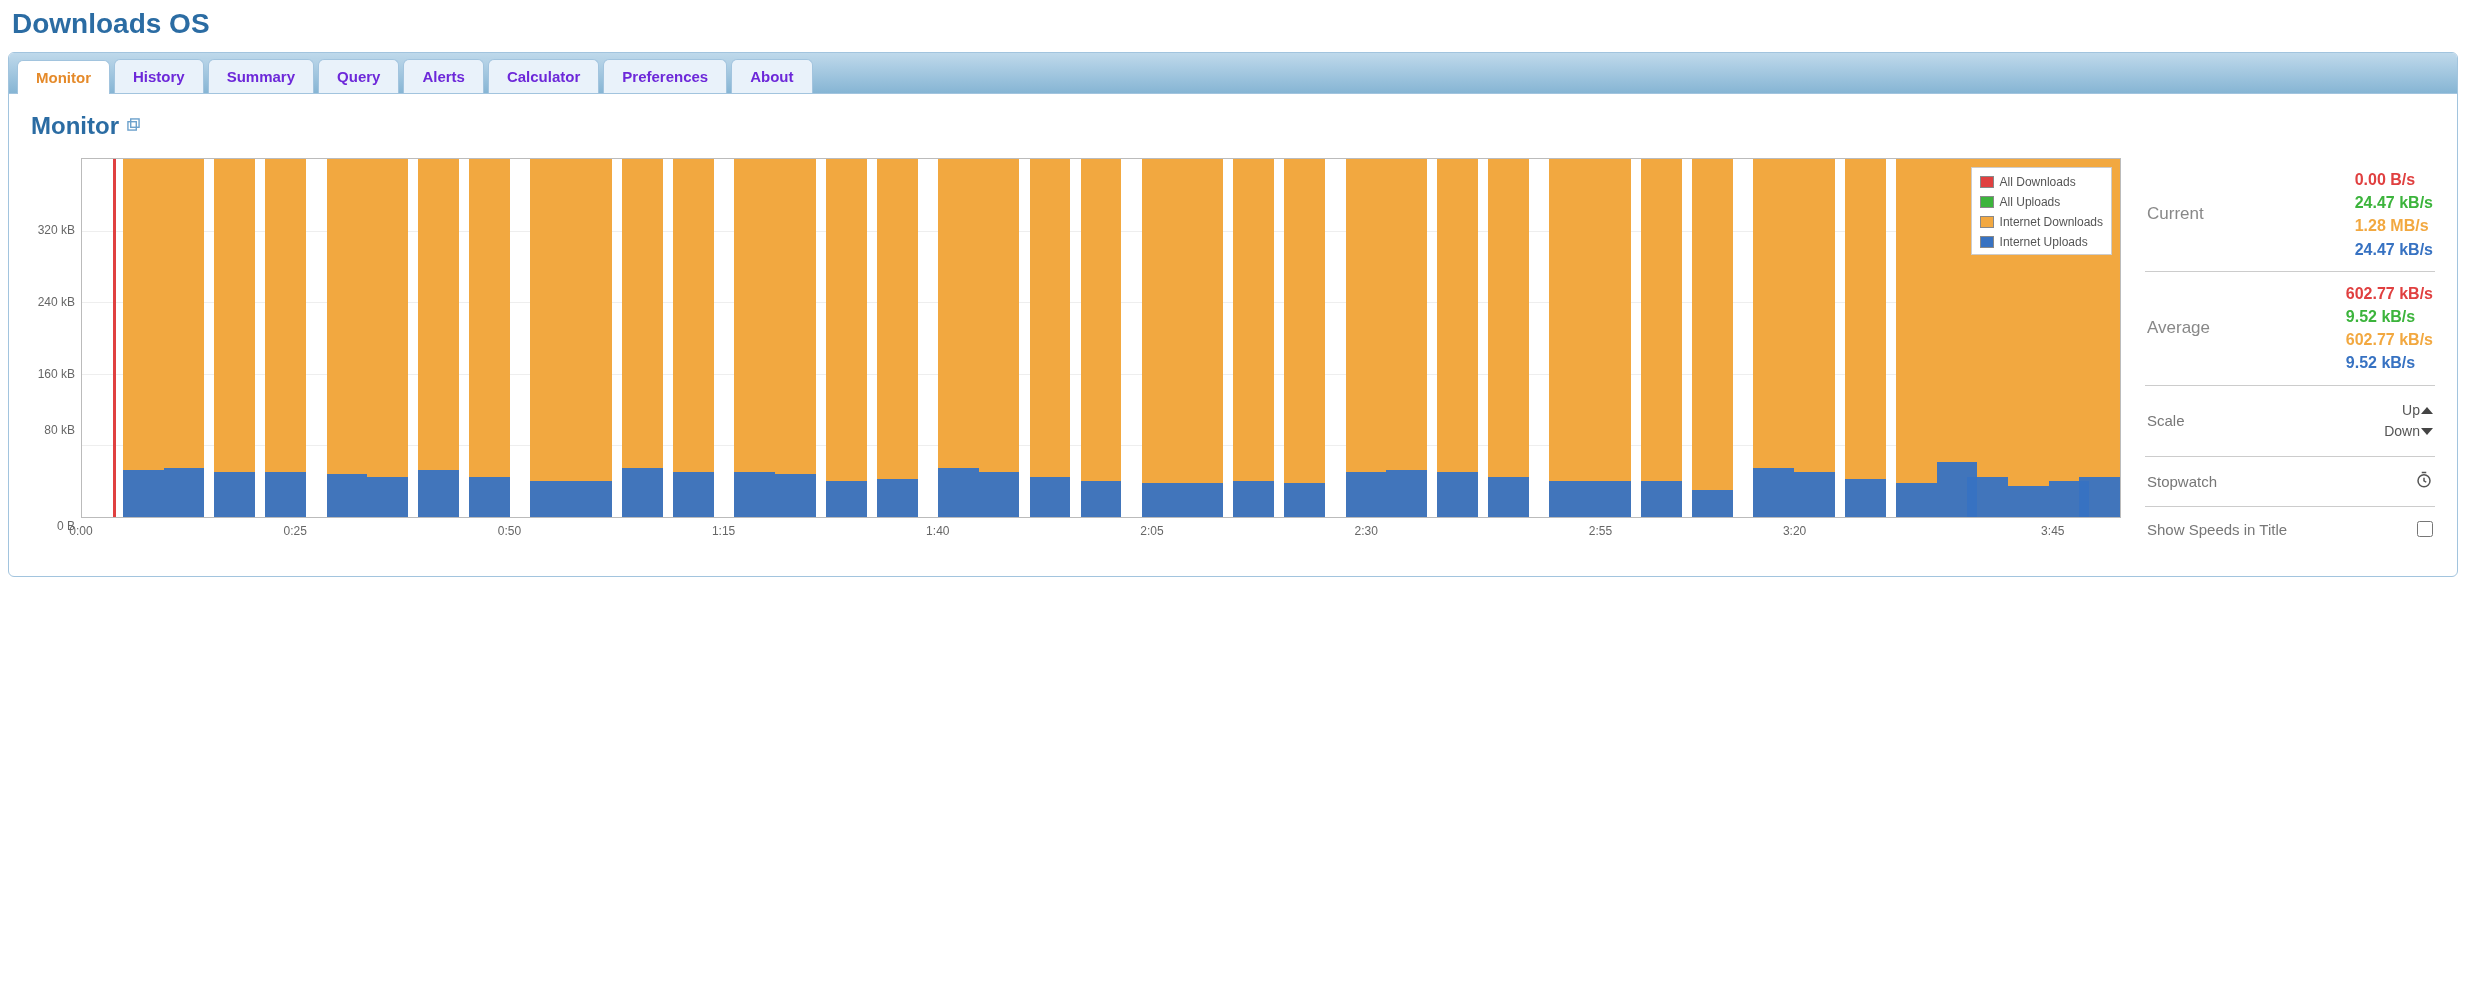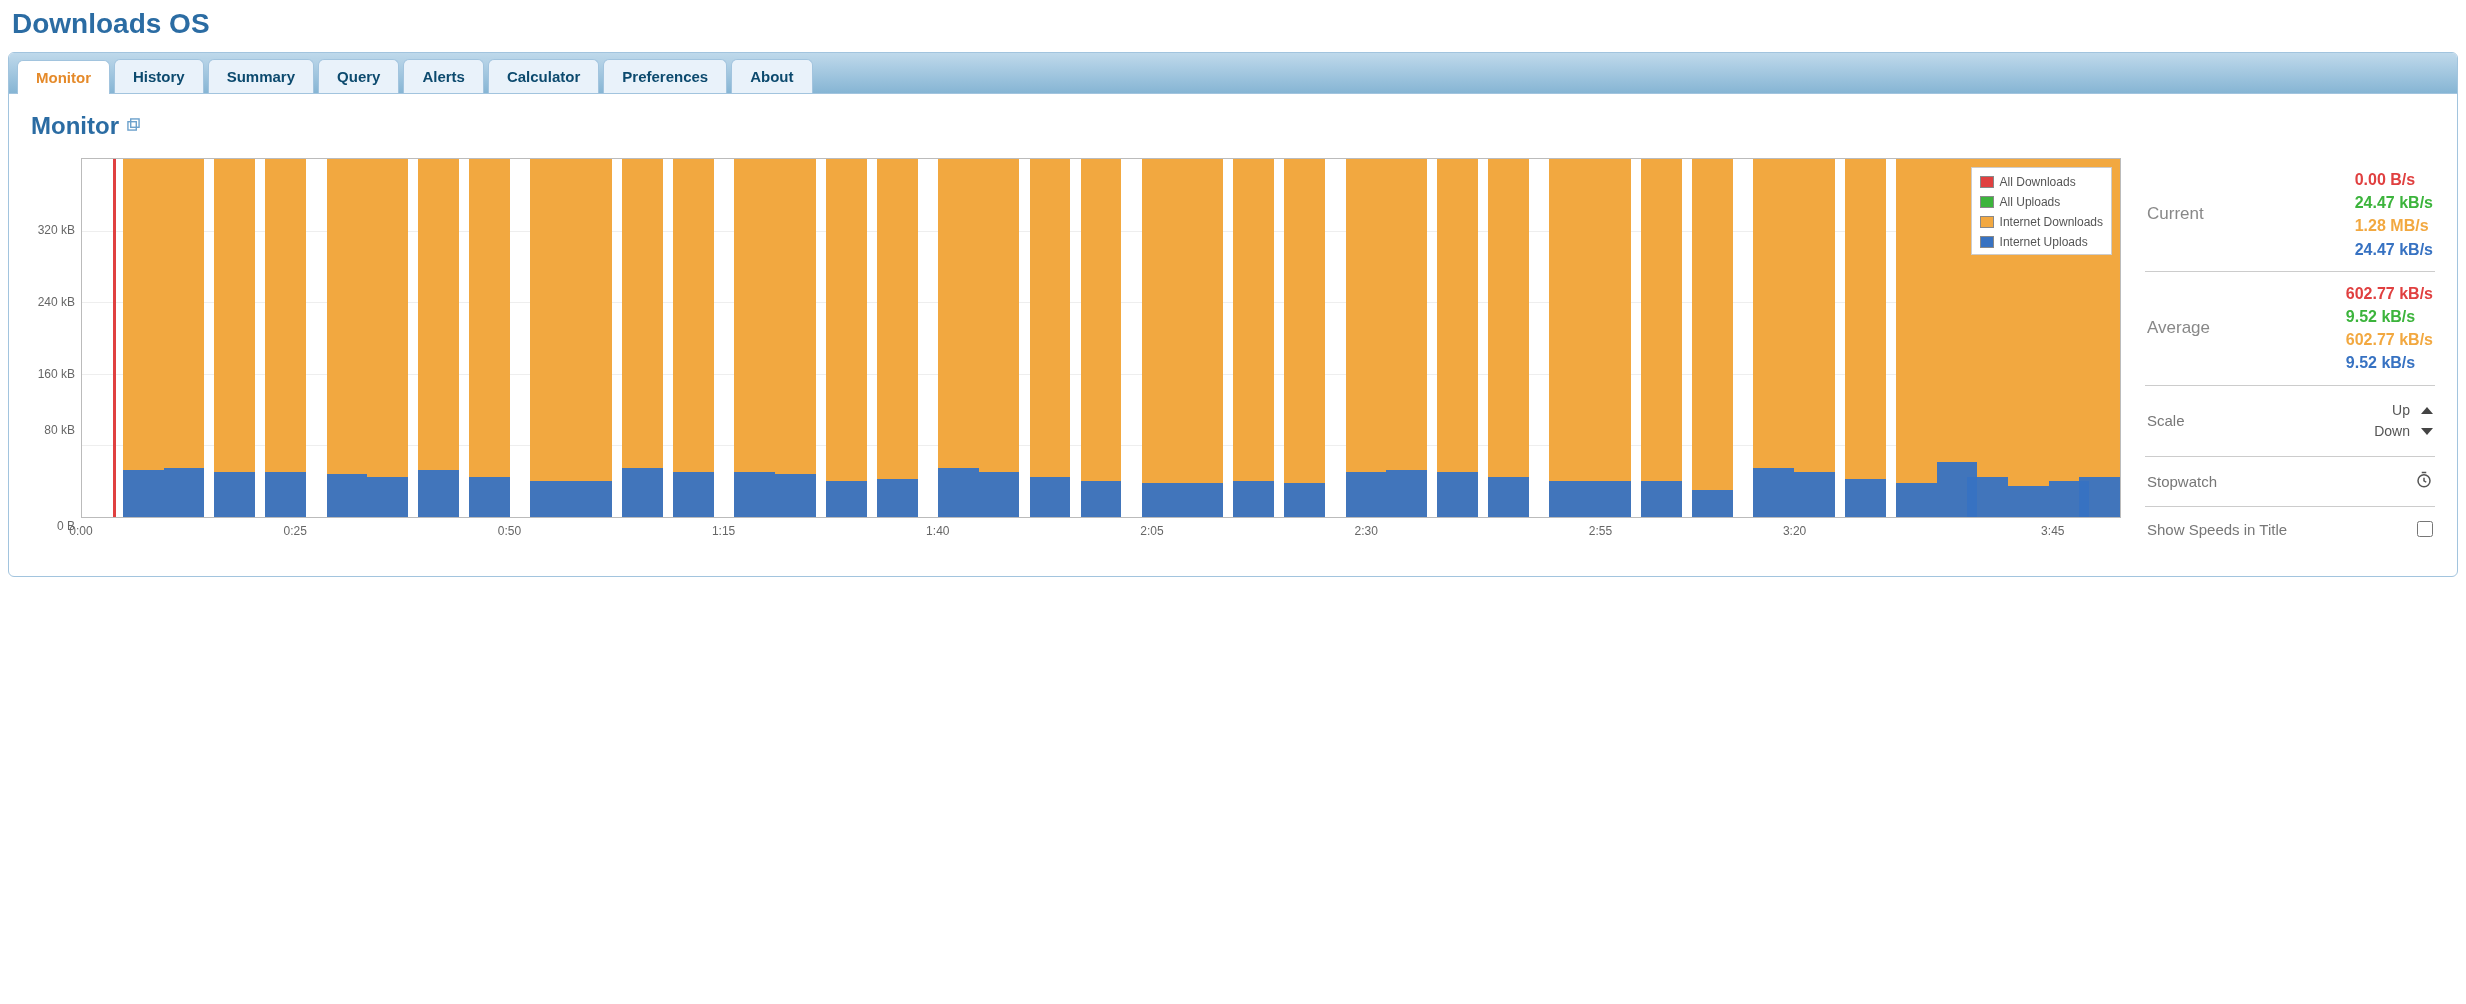--- a/index.html
+++ b/index.html
@@ -28,21 +28,21 @@
     padding: 6px 8px 0 8px;
     border-bottom: 1px solid #a2c4de;
     gap: 4px;
   }
   .tab {
     background: #e9f2fa;
     border: 1px solid #a2c4de;
     border-bottom: none;
     border-radius: 6px 6px 0 0;
     padding: 8px 18px;
-    color: #0c4a6e;
+    color: #6d28d9;
     font-weight: bold;
     font-size: 15px;
     cursor: pointer;
     position: relative;
     top: 0;
   }
   .tab.active {
     background: #fff;
     color: #e58a2a;
     top: 1px;
@@ -198,21 +198,21 @@
     text-align: right;
     font-size: 14px;
     color: #555;
     line-height: 1.5;
   }
   .scale-btn {
     cursor: pointer;
     display: flex;
     align-items: center;
     justify-content: flex-end;
-    gap: 11px;
+    gap: 1px;
   }
   .tri { display: inline-block; width: 0; height: 0; }
   .tri-up { border-left: 6px solid transparent; border-right: 6px solid transparent; border-bottom: 7px solid #444; }
   .tri-down { border-left: 6px solid transparent; border-right: 6px solid transparent; border-top: 7px solid #444; }
   input[type=checkbox] {
     width: 16px; height: 16px;
   }
   .clock-icon svg { width: 18px; height: 18px; stroke: #555; }
 </style>
 </head>

